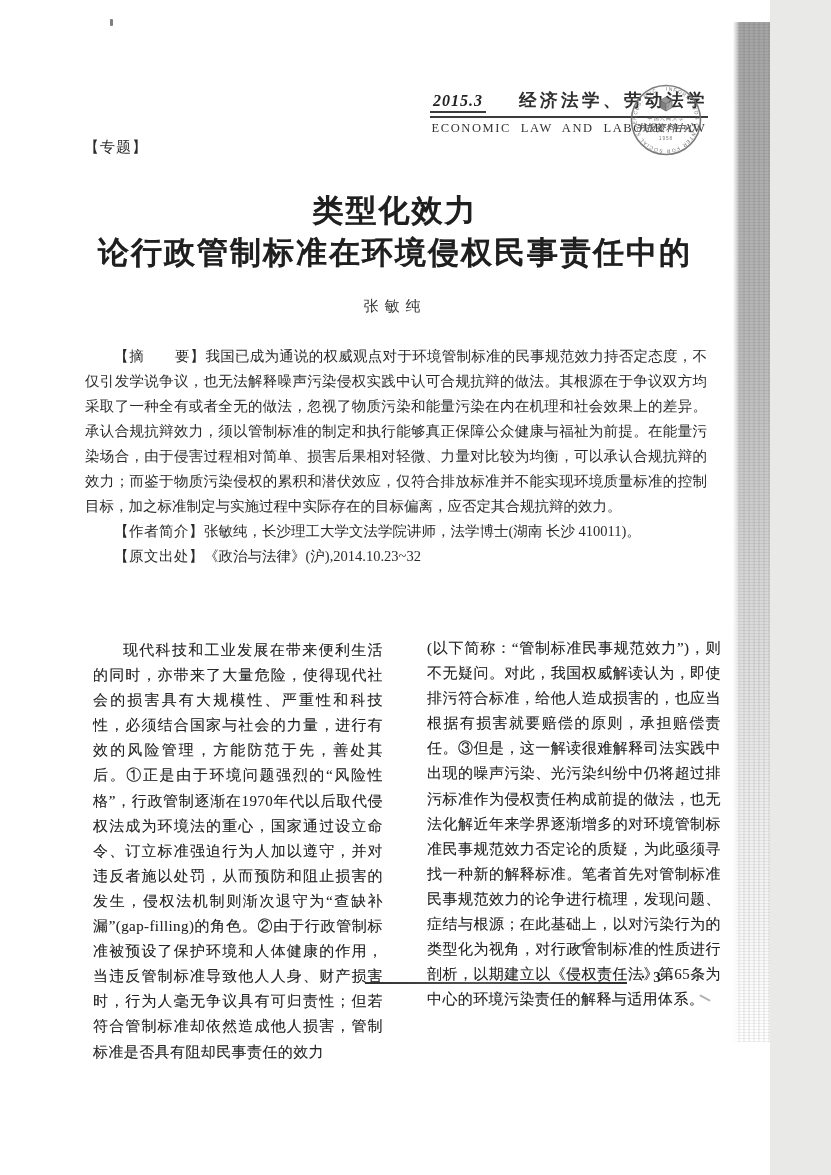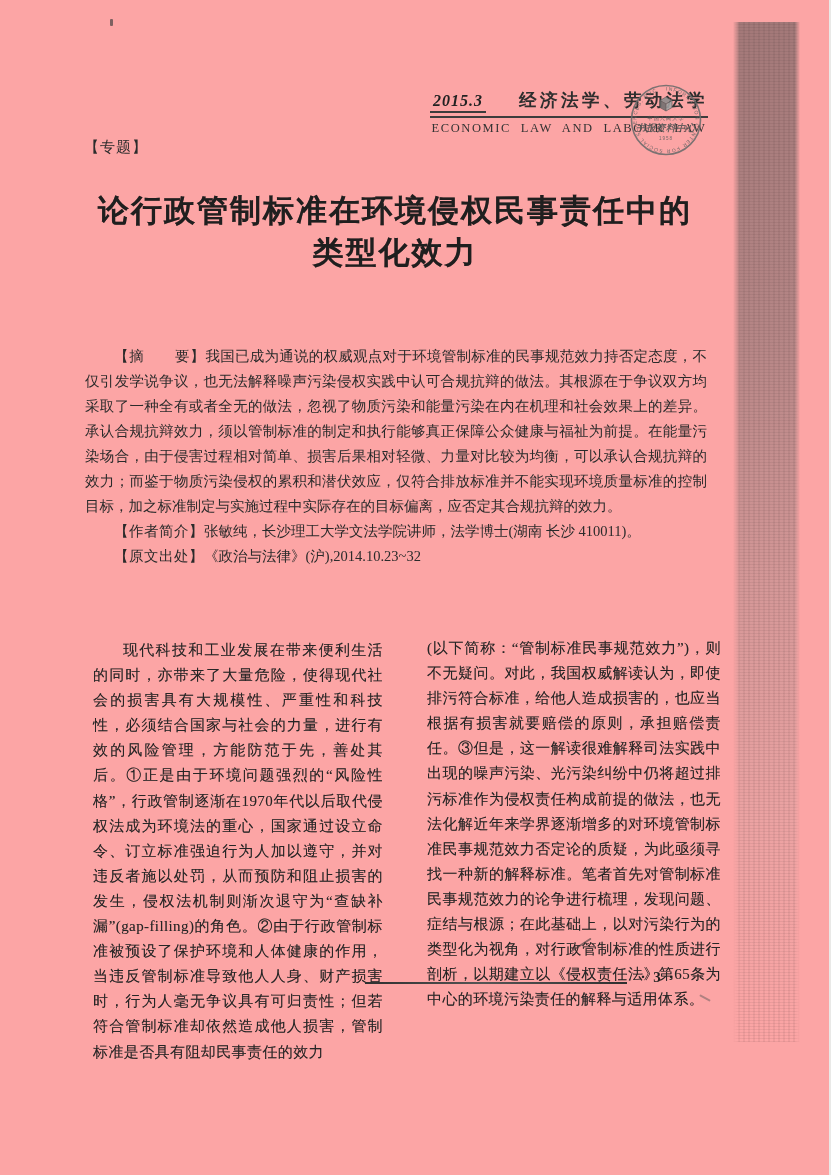--- a/index.html
+++ b/index.html
@@ -1,20 +1,20 @@
 <!DOCTYPE html>
 <html><head>
 <meta charset="utf-8">
 <style>
   html,body{margin:0;padding:0;}
   body{background:#e9e9e7;}
   .page{
     position:relative;
-    width:829px;height:1175px;
-    background:#fca5a5;
+    width:770px;height:1175px;
+    background:#ffffff;
     overflow:hidden;
     font-family:"Liberation Serif","DejaVu Serif",serif;
     color:#222;
   }
   
   .scan-band{
     position:absolute;left:733px;top:22px;width:67px;height:1020px;
     background:
       repeating-linear-gradient(0deg, rgba(0,0,0,0.06) 0 1px, rgba(0,0,0,0) 1px 3px),
       repeating-linear-gradient(90deg, rgba(0,0,0,0.05) 0 2px, rgba(0,0,0,0) 2px 5px),
@@ -137,24 +137,25 @@
       <polygon points="44,18.5 38,22 38,29 44,25.5" fill="#a5a5a5"></polygon>
     </g>
     <text x="38" y="37.5" text-anchor="middle" font-size="5.2" letter-spacing="1" fill="#585858" font-family="Liberation Sans, DejaVu Sans, sans-serif">中国人民大学</text>
     <text x="38" y="49" text-anchor="middle" font-size="9.5" letter-spacing="0.5" font-weight="bold" fill="#555" font-style="italic" font-family="Liberation Serif, DejaVu Serif, serif">书报资料中心</text>
     <text x="38" y="58" text-anchor="middle" font-size="4.6" letter-spacing="1" fill="#606060" font-family="Liberation Sans, DejaVu Sans, sans-serif">1958</text>
   </svg>
 
   <div class="column-label">【专题】</div>
 
   <div class="title">
+    <div>类型化效力</div>
     <div>论行政管制标准在环境侵权民事责任中的</div>
-    <div>类型化效力</div>
   </div>
 
+  <div class="author">张敏纯</div>
 
   <div class="front-matter">
     <p class="fm-item"><span class="fm-label">【摘　　要】</span><span>我国已成为通说的权威观点对于环境管制标准的民事规范效力持否定态度，不仅引发学说争议，也无法解释噪声污染侵权实践中认可合规抗辩的做法。其根源在于争议双方均采取了一种全有或者全无的做法，忽视了物质污染和能量污染在内在机理和社会效果上的差异。承认合规抗辩效力，须以管制标准的制定和执行能够真正保障公众健康与福祉为前提。在能量污染场合，由于侵害过程相对简单、损害后果相对轻微、力量对比较为均衡，可以承认合规抗辩的效力；而鉴于物质污染侵权的累积和潜伏效应，仅符合排放标准并不能实现环境质量标准的控制目标，加之标准制定与实施过程中实际存在的目标偏离，应否定其合规抗辩的效力。</span></p>
     <p class="fm-item"><span class="fm-label">【作者简介】</span><span>张敏纯，长沙理工大学文法学院讲师，法学博士(湖南 长沙 410011)。</span></p>
     <p class="fm-item"><span class="fm-label">【原文出处】</span><span>《政治与法律》(沪),2014.10.23~32</span></p>
   </div>
 
   <div class="body-col col-left">
     <p>现代科技和工业发展在带来便利生活的同时，亦带来了大量危险，使得现代社会的损害具有大规模性、严重性和科技性，必须结合国家与社会的力量，进行有效的风险管理，方能防范于先，善处其后。①正是由于环境问题强烈的“风险性格”，行政管制逐渐在1970年代以后取代侵权法成为环境法的重心，国家通过设立命令、订立标准强迫行为人加以遵守，并对违反者施以处罚，从而预防和阻止损害的发生，侵权法机制则渐次退守为“查缺补漏”(gap-filling)的角色。②由于行政管制标准被预设了保护环境和人体健康的作用，当违反管制标准导致他人人身、财产损害时，行为人毫无争议具有可归责性；但若符合管制标准却依然造成他人损害，管制标准是否具有阻却民事责任的效力</p>
   </div>

